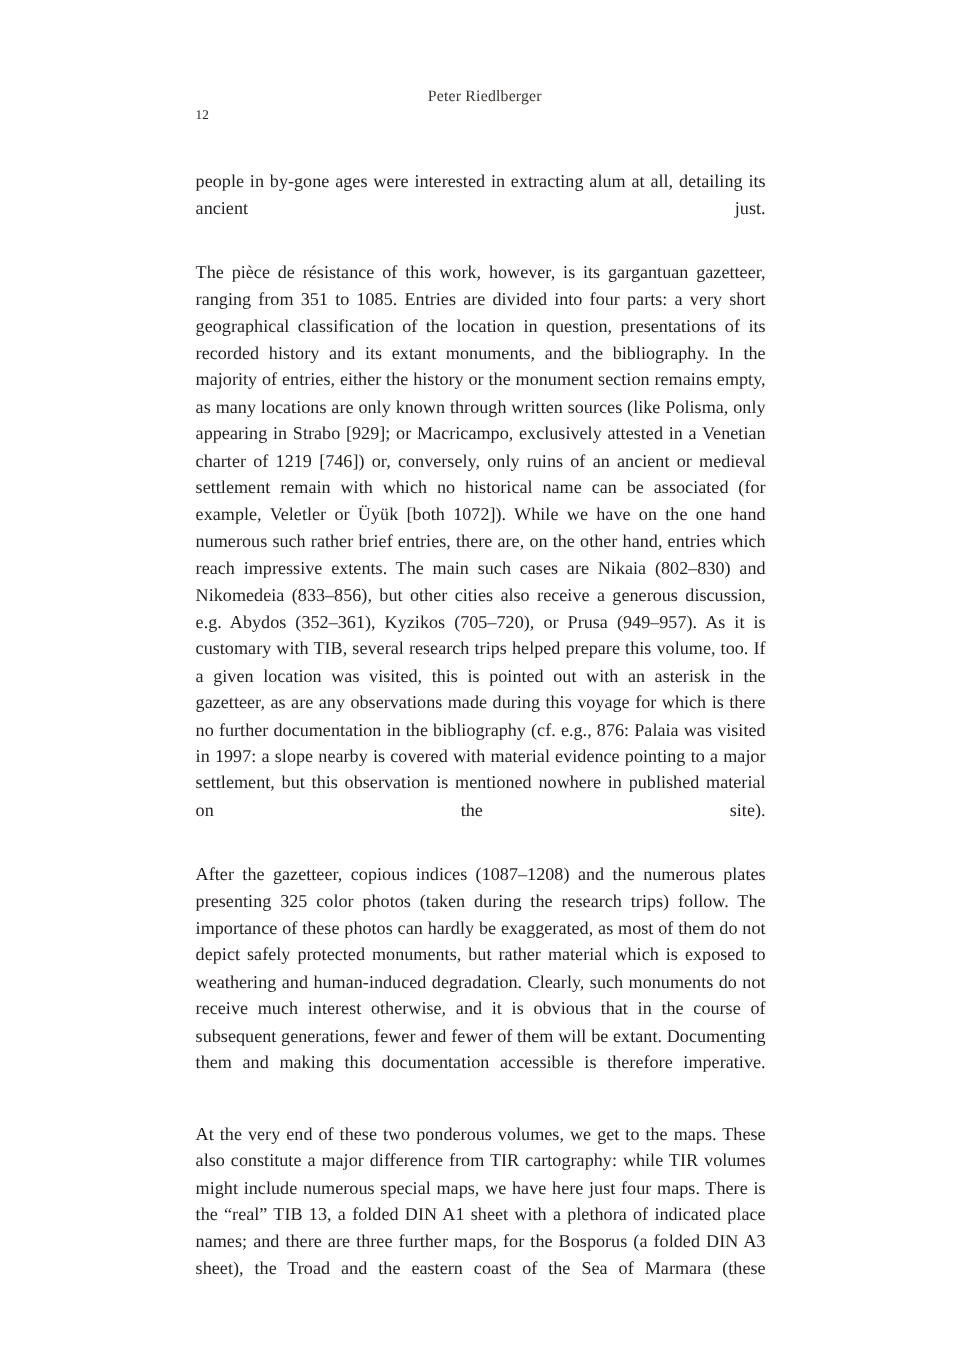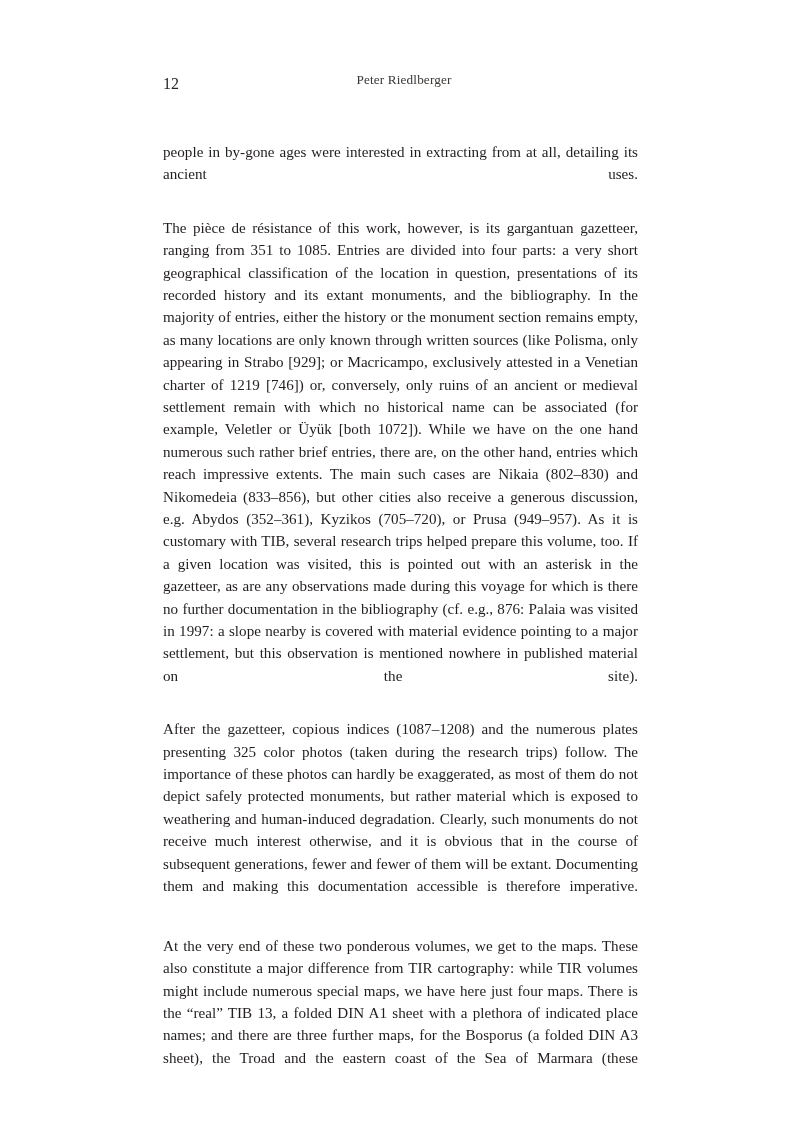--- a/index.html
+++ b/index.html
@@ -30,22 +30,22 @@
   .running-header {
     position: absolute;
     left: 163px;
     top: 70px;
     width: 474px;
     height: 20px;
   }
   .folio {
     position: absolute;
     left: 0;
-    top: 4px;
-    font-size: 16px;
+    top: 16px;
+    font-size: 11px;
     line-height: 20px;
     color: #2a2724;
     letter-spacing: 0.1px;
   }
   .running-title {
     position: absolute;
     left: 4px;
     top: 0;
     width: 474px;
     text-align: center;
@@ -90,19 +90,19 @@
 <body>
 
 <div class="page">
 
   <div class="running-header">
     <div class="folio">12</div>
     <div class="running-title">Peter Riedlberger</div>
   </div>
 
   <div class="textblock">
-    <p class="para">people in by-gone ages were interested in extracting from at all, detailing its ancient uses.</p>
+    <p class="para">people in by-gone ages were interested in extracting alum at all, detailing its ancient just.</p>
     <p class="para">The pièce de résistance of this work, however, is its gargantuan gazetteer, ranging from 351 to 1085. Entries are divided into four parts: a very short geographical classification of the location in question, presentations of its recorded history and its extant monuments, and the bibliography. In the majority of entries, either the history or the monument section remains empty, as many locations are only known through written sources (like Polisma, only appearing in Strabo [929]; or Macricampo, exclusively attested in a Venetian charter of 1219 [746]) or, conversely, only ruins of an ancient or medieval settlement remain with which no historical name can be associated (for example, Veletler or Üyük [both 1072]). While we have on the one hand numerous such rather brief entries, there are, on the other hand, entries which reach impressive extents. The main such cases are Nikaia (802–830) and Nikomedeia (833–856), but other cities also receive a generous discussion, e.g. Abydos (352–361), Kyzikos (705–720), or Prusa (949–957). As it is customary with TIB, several research trips helped prepare this volume, too. If a given location was visited, this is pointed out with an asterisk in the gazetteer, as are any observations made during this voyage for which is there no further documentation in the bibliography (cf. e.g., 876: Palaia was visited in 1997: a slope nearby is covered with material evidence pointing to a major settlement, but this observation is mentioned nowhere in published material on the site).</p>
     <p class="para">After the gazetteer, copious indices (1087–1208) and the numerous plates presenting 325 color photos (taken during the research trips) follow. The importance of these photos can hardly be exaggerated, as most of them do not depict safely protected monuments, but rather material which is exposed to weathering and human-induced degradation. Clearly, such monuments do not receive much interest otherwise, and it is obvious that in the course of subsequent generations, fewer and fewer of them will be extant. Documenting them and making this documentation accessible is therefore imperative.</p>
     <p class="para">At the very end of these two ponderous volumes, we get to the maps. These also constitute a major difference from TIR cartography: while TIR volumes might include numerous special maps, we have here just four maps. There is the “real” TIB 13, a folded DIN A1 sheet with a plethora of indicated place names; and there are three further maps, for the Bosporus (a folded DIN A3 sheet), the Troad and the eastern coast of the Sea of Marmara (these</p>
   </div>
 
 </div>
 
 </body></html>

